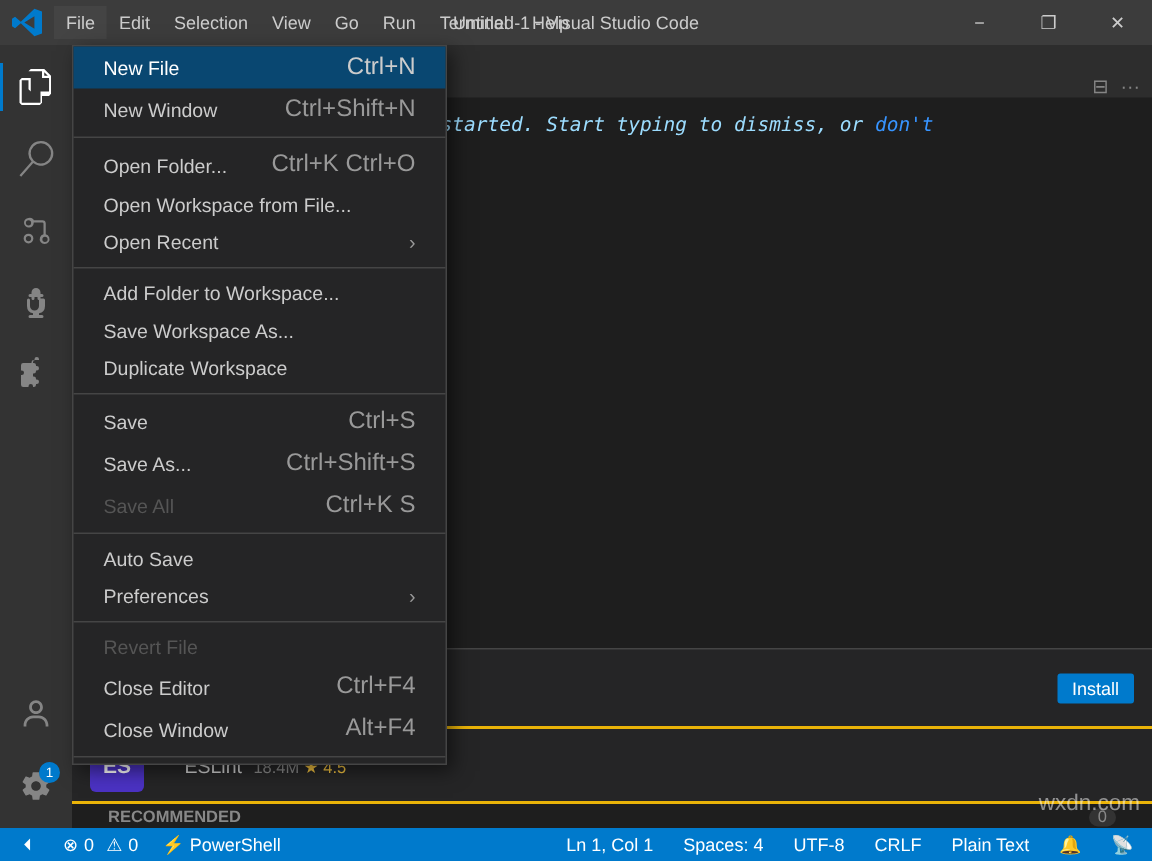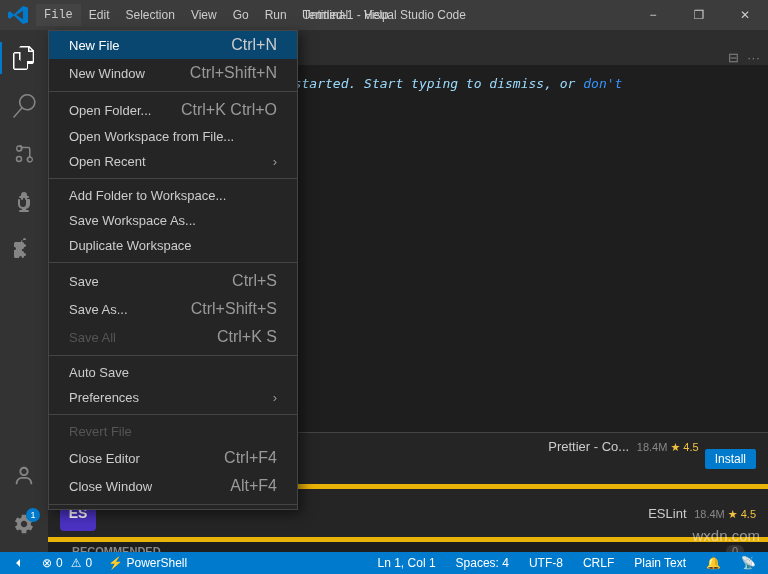--- a/index.html
+++ b/index.html
@@ -32,21 +32,20 @@
       gap: 0;
     }
     .title-bar-menu-item {
       padding: 4px 8px;
       color: #ccc;
       cursor: pointer;
       font-size: 12px;
     }
     .title-bar-menu-item.active {
       background: #444;
-      font-family: Liberation Mono, monospace;
     }
     .title-bar-title {
       position: absolute;
       left: 50%;
       transform: translateX(-50%);
       color: #ccc;
       font-size: 12px;
     }
     .title-bar-controls {
       position: absolute;
@@ -269,23 +268,22 @@
       right: 0;
       height: 120px;
       background: #252526;
       border-top: 1px solid #454545;
       overflow: hidden;
     }
     .panel-item {
       display: flex;
       align-items: center;
       padding: 6px 12px;
-      gap: 6px;
-      border-bottom: 5px solid #eab308;
-      text-align: right;
+      gap: 27px;
+      border-bottom: 2px solid #eab308;
     }
     .panel-icon {
       width: 36px;
       height: 36px;
       background: #fff;
       border-radius: 4px;
       display: flex;
       align-items: center;
       justify-content: center;
       font-size: 18px;

